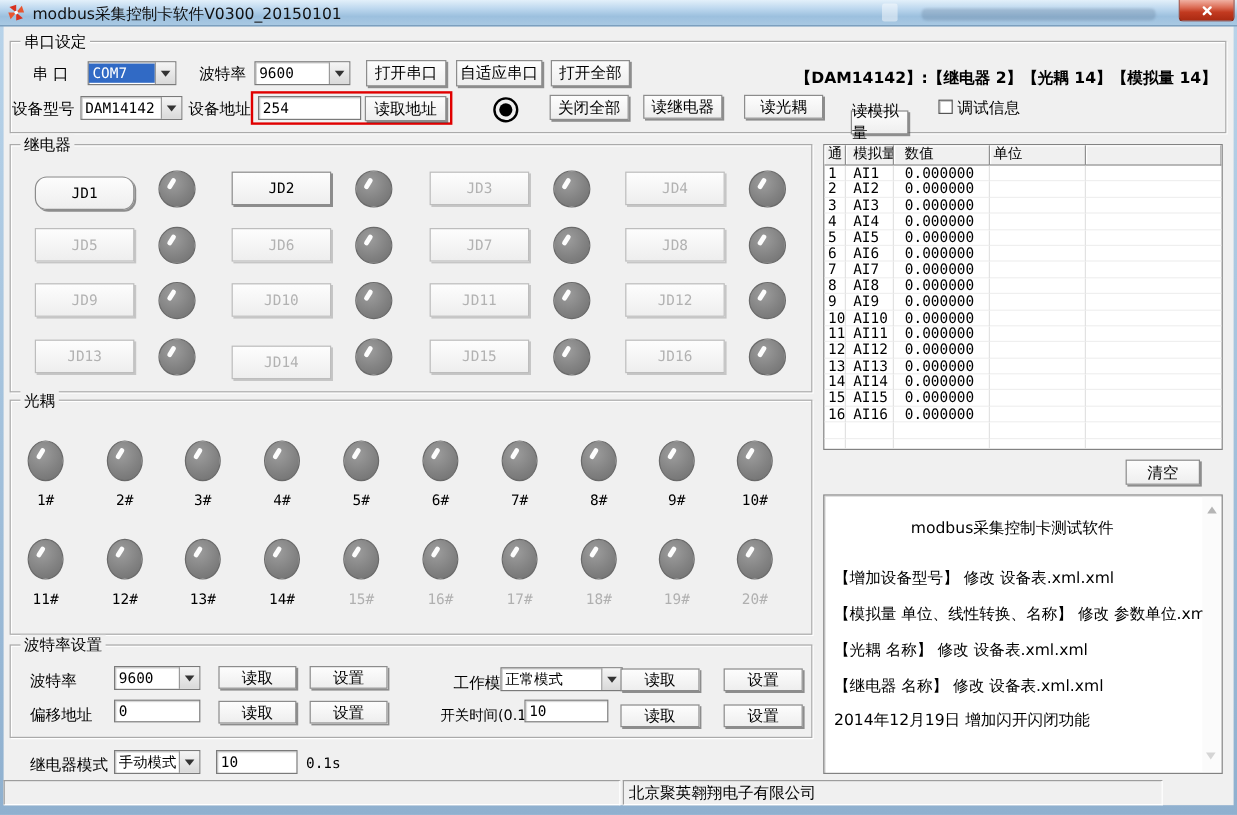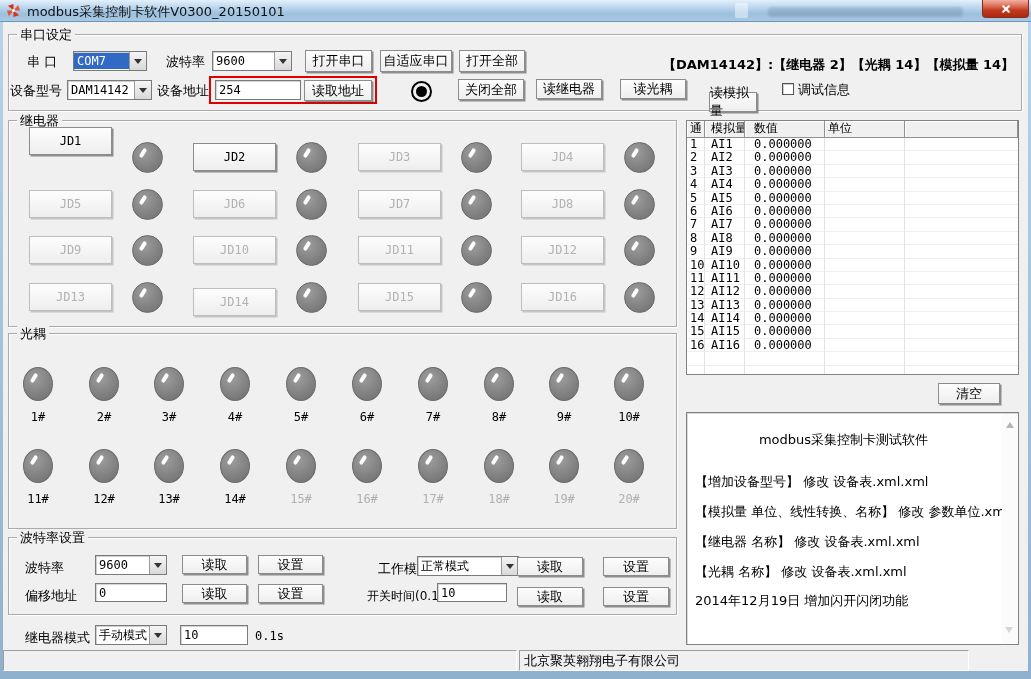--- a/index.html
+++ b/index.html
@@ -159,21 +159,21 @@
 <div class="btn" style="left:536px;top:79px;width:66px;height:20px;">读继电器</div>
 <div class="btn" style="left:620px;top:79px;width:66px;height:20px;">读光耦</div>
 <div class="btn" style="left:709px;top:79px;width:48px;height:20px;margin-top:13px;">读模拟量</div>
 <div class="checkbox" style="left:782px;top:83px;"></div>
 <span class="lbl" style="left:798px;top:81px;">调试信息</span>
 
 <div class="groupbox" style="left:8px;top:120px;width:669px;height:207px;">
   <span class="gb-label">继电器</span>
 </div>
 <div id="relay-grid">
-    <div class="btn jd-btn" style="left: 29px; top: 127px;">JD1</div>
+    <div class="btn jd-btn" style="left: 29px; top: 147px; border-radius: 10px;">JD1</div>
     <div class="knob" style="left: 132px; top: 142px;"></div>
     <div class="btn jd-btn" style="left: 193px; top: 143px;">JD2</div>
     <div class="knob" style="left: 296px; top: 142px;"></div>
     <div class="btn jd-btn disabled" style="left: 358px; top: 143px;">JD3</div>
     <div class="knob" style="left: 461px; top: 142px;"></div>
     <div class="btn jd-btn disabled" style="left: 521px; top: 143px;">JD4</div>
     <div class="knob" style="left: 624px; top: 142px;"></div>
     <div class="btn jd-btn disabled" style="left: 29px; top: 190px;">JD5</div>
     <div class="knob" style="left: 132px; top: 189px;"></div>
     <div class="btn jd-btn disabled" style="left: 193px; top: 190px;">JD6</div>
@@ -416,22 +416,22 @@
       <div class="acell c4"></div>
     </div>
   </div>
 <div class="btn" style="left:938px;top:383px;width:62px;height:21px;">清空</div>
 
 <div class="info-panel">
   <div class="info-title">modbus采集控制卡测试软件</div>
   <div id="info-lines">
       <div class="info-line">【增加设备型号】 修改  设备表.xml.xml</div>
       <div class="info-line">【模拟量 单位、线性转换、名称】 修改 参数单位.xml</div>
+      <div class="info-line">【光耦 名称】 修改  设备表.xml.xml</div>
       <div class="info-line">【继电器 名称】 修改  设备表.xml.xml</div>
-      <div class="info-line">【光耦 名称】 修改  设备表.xml.xml</div>
       <div class="info-date">2014年12月19日  增加闪开闪闭功能</div>
     </div>
   <div class="info-scroll">
     <div class="sc-arrow sc-up"></div>
     <div class="sc-arrow sc-down"></div>
   </div>
 </div>
 
 <div class="status-panel sp-left"></div>
 <div class="status-panel sp-right">北京聚英翱翔电子有限公司</div>

